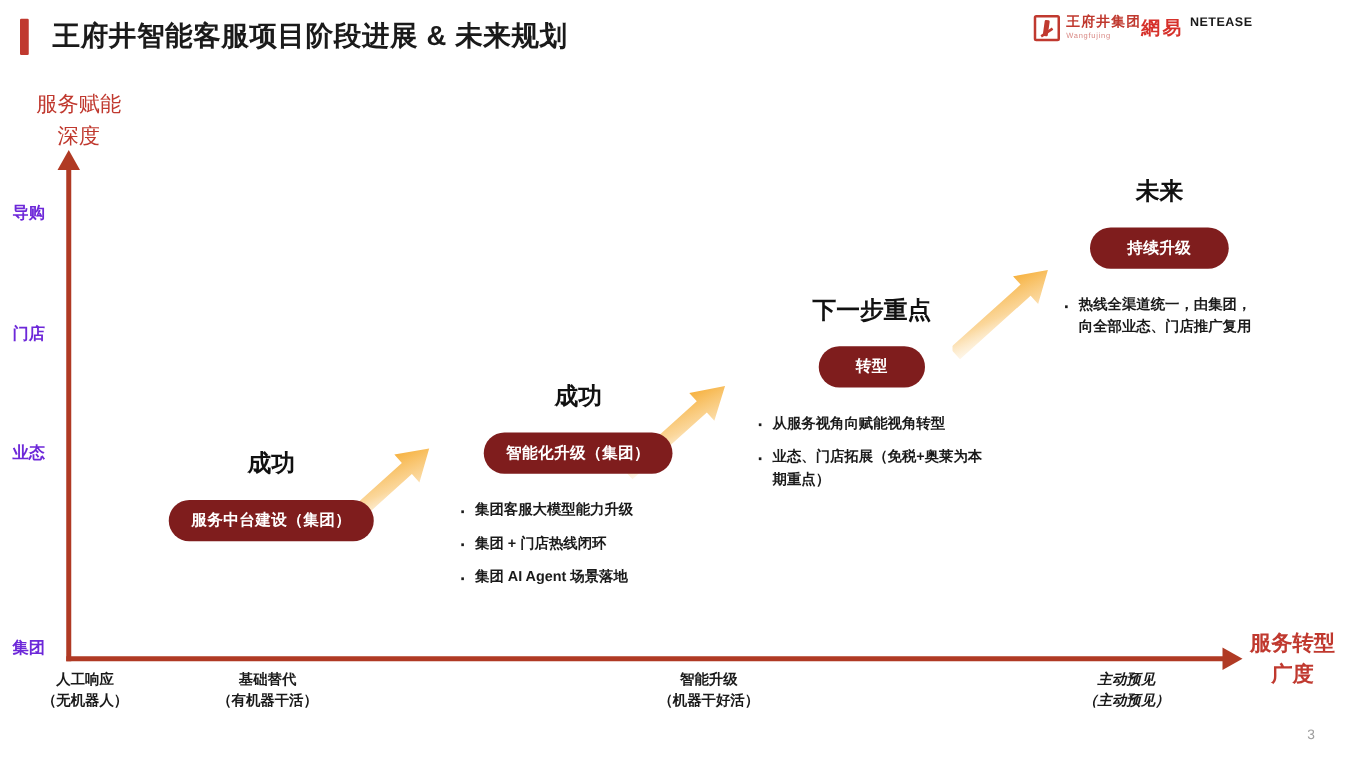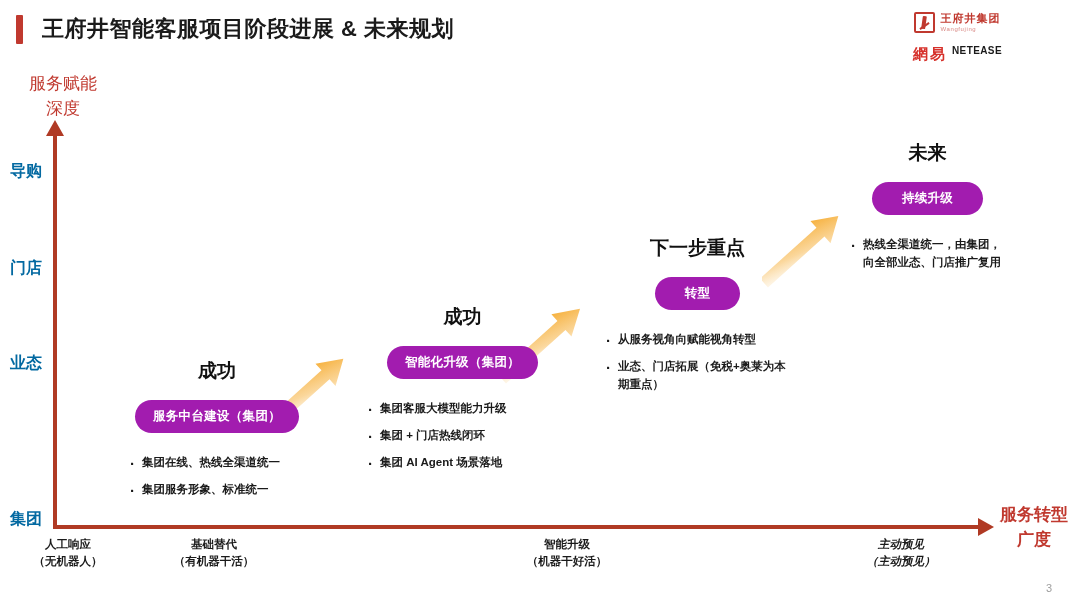--- a/index.html
+++ b/index.html
@@ -18,21 +18,21 @@
   .header{position:absolute;left:0;top:0;width:1008px;height:56px;}
   .title-accent{
     position:absolute;left:16px;top:15px;width:7px;height:29px;
     background:#C0392F;border-radius:1px;
   }
   .slide-title{
     position:absolute;left:42px;top:14px;
     font-size:22px;font-weight:bold;color:#1a1a1a;
     letter-spacing:.5px;white-space:nowrap;
   }
-  .logos{position:absolute;right:6px;top:12px;display:flex;align-items:center;gap:12px;flex-direction:column;}
+  .logos{position:absolute;right:6px;top:12px;display:flex;align-items:center;}
   .logo-wfj{display:flex;align-items:center;gap:5px;}
   .wfj-mark{
     width:21px;height:21px;border:2px solid #C0392F;border-radius:2px;
     position:relative;background:#fff;box-sizing:border-box;
   }
   .wfj-mark:before{
     content:"";position:absolute;left:6px;top:2px;width:4px;height:13px;
     background:#C0392F;transform:rotate(8deg);border-radius:1px;
   }
   .wfj-mark:after{
@@ -67,36 +67,36 @@
   }
   .axis-title-y{
     position:absolute;left:8px;top:72px;width:110px;text-align:center;
     font-size:17px;font-weight:normal;color:#C0392F;line-height:1.45;
   }
   .axis-title-x{
     position:absolute;left:988px;top:503px;width:92px;text-align:center;
     font-size:17px;font-weight:bold;color:#C0392F;line-height:1.45;
   }
   .ytick{
-    position:absolute;font-size:16px;font-weight:bold;color:#0369a1;
+    position:absolute;font-size:13px;font-weight:bold;color:#6d28d9;
     width:46px;text-align:left;left:10px;
   }
   .xtick{
     position:absolute;font-size:11.5px;font-weight:bold;color:#1a1a1a;
     text-align:center;line-height:1.45;width:150px;
   }
 
   
   .stage{position:absolute;}
   .stage-heading{
     font-size:19px;font-weight:bold;color:#111;text-align:center;
     white-space:nowrap;
   }
   .pill{
-    display:inline-block;background:#a21caf;color:#ffffff;
+    display:inline-block;background:#7f1d1d;color:#ffffff;
     border-radius:18px;padding:8px 18px;
     font-size:12.5px;font-weight:bold;white-space:nowrap;
     letter-spacing:.3px;
   }
   .bullets{margin:0;padding:0;list-style:none;}
   .bullets li{
     position:relative;padding-left:13px;margin-bottom:9px;
     font-size:11.5px;font-weight:bold;color:#1a1a1a;line-height:1.55;
   }
   .bullets li:before{
@@ -209,24 +209,20 @@
     <g transform="translate(2,80) rotate(-42)">
       <path d="M0,-6 L76,-6 L76,-15 L100,0 L76,15 L76,6 L0,6 Z" fill="url(#ag3)"></path>
     </g>
   </svg>
 
   <div class="stage" style="left:112px;top:358px;width:210px;">
     <div class="stage-heading">成功</div>
     <div style="text-align:center;margin-top:16px;">
       <span class="pill">服务中台建设（集团）</span>
     </div>
-    <ul class="bullets" style="margin-top:21px;margin-left:17px;">
-      <li>集团在线、热线全渠道统一</li>
-      <li>集团服务形象、标准统一</li>
-    </ul>
   </div>
 
   <div class="stage" style="left:355px;top:304px;width:215px;">
     <div class="stage-heading">成功</div>
     <div style="text-align:center;margin-top:16px;">
       <span class="pill">智能化升级（集团）</span>
     </div>
     <ul class="bullets" style="margin-top:21px;margin-left:12px;">
       <li>集团客服大模型能力升级</li>
       <li>集团 + 门店热线闭环</li>

